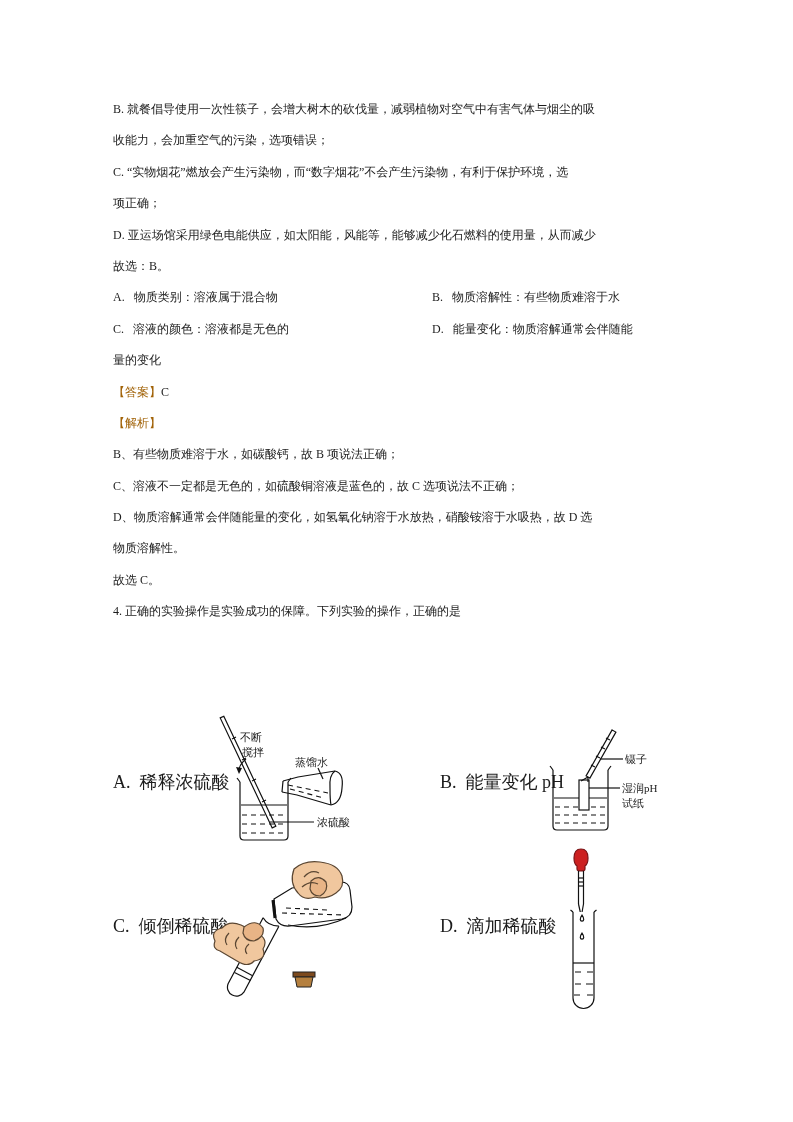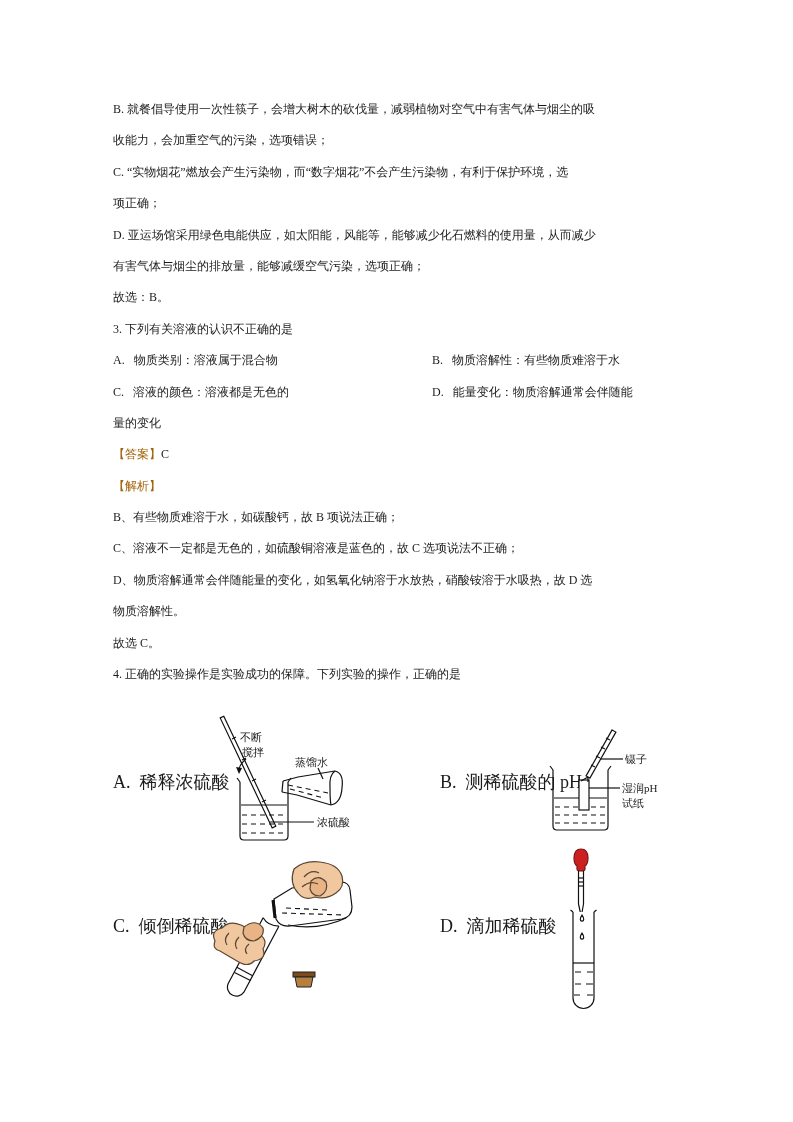--- a/index.html
+++ b/index.html
@@ -23,24 +23,22 @@
 <body>
 
 <div class="page">
 
   <div class="text-block">
     <p class="ln">B. 就餐倡导使用一次性筷子，会增大树木的砍伐量，减弱植物对空气中有害气体与烟尘的吸</p>
     <p class="ln">收能力，会加重空气的污染，选项错误；</p>
     <p class="ln">C. “实物烟花”燃放会产生污染物，而“数字烟花”不会产生污染物，有利于保护环境，选</p>
     <p class="ln">项正确；</p>
     <p class="ln">D. 亚运场馆采用绿色电能供应，如太阳能，风能等，能够减少化石燃料的使用量，从而减少</p>
-    <p class="ln">有害气体与烟尘的排放量，能够减缓空气污染，选项正确；</p>
     <p class="ln">故选：B。</p>
 
-    <p class="ln">3. 下列有关溶液的认识不正确的是</p>
 
     <p class="ln optrow">
       <span><span class="opt-label">A.</span><span>物质类别：溶液属于混合物</span></span>
       <span class="opt-right"><span class="opt-label">B.</span><span>物质溶解性：有些物质难溶于水</span></span>
     </p>
     <p class="ln optrow">
       <span><span class="opt-label">C.</span><span>溶液的颜色：溶液都是无色的</span></span>
       <span class="opt-right"><span class="opt-label">D.</span><span>能量变化：物质溶解通常会伴随能</span></span>
     </p>
     <p class="ln">量的变化</p>
@@ -53,21 +51,21 @@
     <p class="ln">D、物质溶解通常会伴随能量的变化，如氢氧化钠溶于水放热，硝酸铵溶于水吸热，故 D 选</p>
     <p class="ln">物质溶解性。</p>
     <p class="ln">故选 C。</p>
 
     <p class="ln">4. 正确的实验操作是实验成功的保障。下列实验的操作，正确的是</p>
   </div>
 
   <div class="diagrams">
 
     <span class="q4opt" style="left:0;top:55px"><span class="opt-label">A.</span><span>稀释浓硫酸</span></span>
-    <span class="q4opt" style="left:327px;top:55px"><span class="opt-label">B.</span><span>测稀硫酸的 pH</span></span>
+    <span class="q4opt" style="left:327px;top:55px"><span class="opt-label">B.</span><span>能量变化 pH</span></span>
     <span class="q4opt" style="left:0;top:199px"><span class="opt-label">C.</span><span>倾倒稀硫酸</span></span>
     <span class="q4opt" style="left:327px;top:199px"><span class="opt-label">D.</span><span>滴加稀硫酸</span></span>
 
     <svg class="dg" style="left:105px;top:0" width="142" height="130" viewBox="0 0 142 130">
 
       <path class="wfill" d="M5.8,1.2 L57.8,111.2 L54.2,112.9 L2.2,2.9 Z"></path>
       <path class="k" d="M14,24 l4,-2 M24,45 l4,-2 M34,66 l4,-2 M44,87 l4,-2"></path>
 
       <path class="k" d="M22,67 V121 Q22,125 26,125 H66 Q70,125 70,121 V67"></path>
       <path class="k" d="M22,67 L19,63 M70,67 L73,63"></path>

